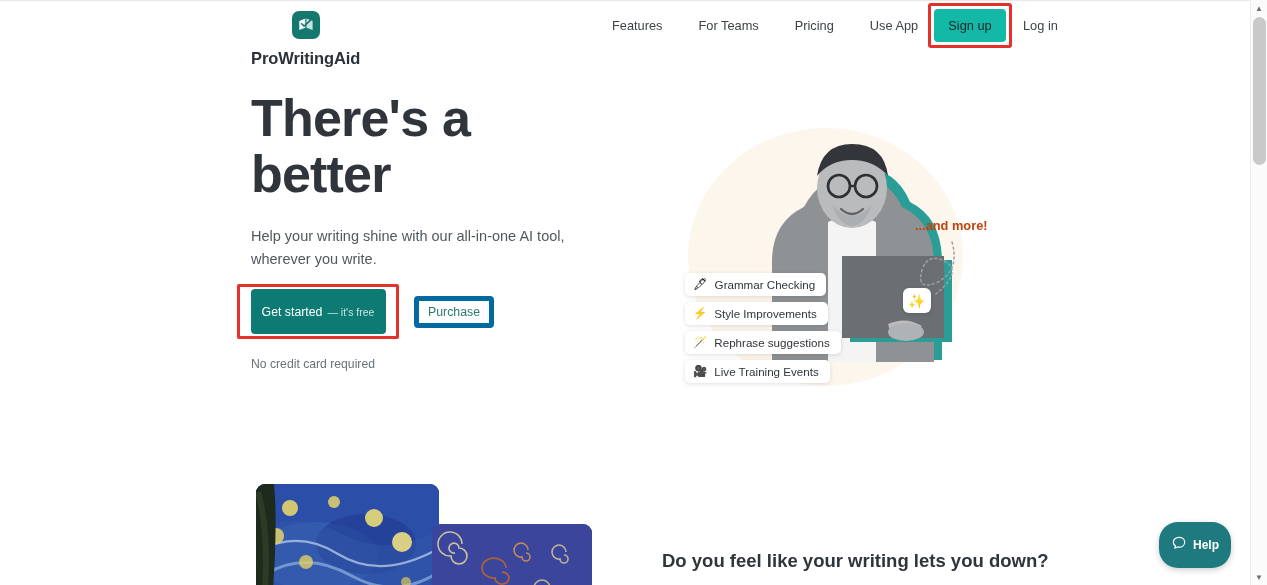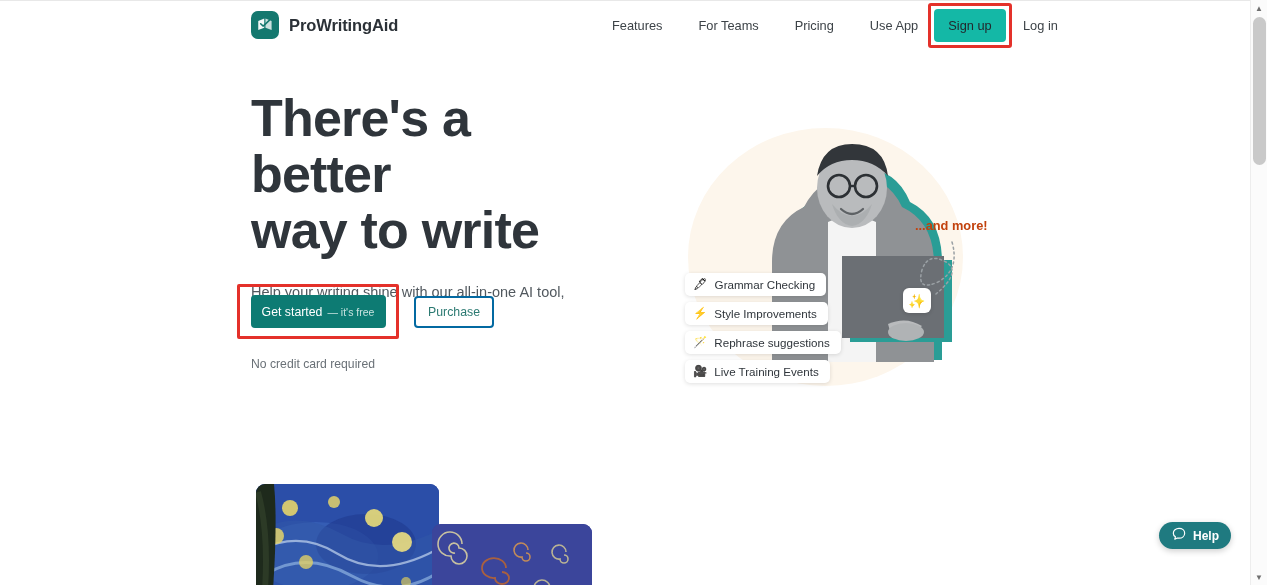--- a/index.html
+++ b/index.html
@@ -38,20 +38,21 @@
   }
 
   .brand {
     position: absolute;
     left: 251px;
     top: 10px;
     display: flex;
     align-items: center;
     gap: 10px;
     text-decoration: none;
+    flex-direction: column;
   }
 
   .brand-mark {
     width: 28px; height: 28px;
     border-radius: 7px;
     background: #14786f;
     display: flex;
     align-items: center;
     justify-content: center;
     flex: none;
@@ -157,21 +158,21 @@
     height: 55px;
     border: 3px solid #e4312a;
     border-radius: 2px;
     display: flex;
     align-items: center;
     justify-content: center;
     flex: none;
   }
   .getstarted-btn {
     width: 135px;
-    height: 33px;
+    height: 45px;
     background: #0d7b73;
     border: none;
     border-radius: 4px;
     color: #ffffff;
     font-family: "Liberation Sans", sans-serif;
     font-size: 12.3px;
     cursor: pointer;
     display: flex;
     align-items: center;
     justify-content: center;
@@ -182,21 +183,21 @@
     font-size: 10.5px;
     color: #c9e3e0;
     white-space: nowrap;
   }
 
   .purchase-btn {
     margin-left: 15px;
     width: 80px;
     height: 32px;
     background: #ffffff;
-    border: 2px solid #0369a1;
+    border: 5px solid #0369a1;
     border-radius: 4px;
     color: #2c7a72;
     font-family: "Liberation Sans", sans-serif;
     font-size: 12.3px;
     cursor: pointer;
     white-space: nowrap;
   }
 
   .nocard {
     position: absolute;
@@ -315,21 +316,21 @@
     color: #2f353b;
     white-space: nowrap;
   }
 
   
   .help-widget {
     position: absolute;
     left: 1159px;
     top: 521px;
     width: 72px;
-    height: 27px;
+    height: 46px;
     background: #1f7a80;
     border-radius: 19px;
     display: flex;
     align-items: center;
     justify-content: center;
     gap: 6px;
     cursor: pointer;
     box-shadow: 0 2px 6px rgba(0,0,0,0.2);
   }
   .help-label {
@@ -401,21 +402,20 @@
     <div class="signup-wrap">
       <button class="signup-btn">Sign up</button>
     </div>
   </header>
 
   <section class="hero">
 
     <div class="hero-copy">
       <h1 class="hero-title">
         <span>There's a better</span><br>
-        <span>way to write</span>
       </h1>
 
       <p class="hero-sub">
         <span>Help your writing shine with our all-in-one AI tool,</span>
         <span>wherever you write.</span>
       </p>
 
       <div class="cta-row">
         <div class="getstarted-wrap">
           <button class="getstarted-btn">
@@ -521,20 +521,21 @@
         <path d="M30 20 a12 12 0 1 0 -11 12 a8 8 0 1 0 8 -8 a5 5 0 1 0 -4 5" fill="none" stroke="#c8c1a0" stroke-width="1.6"></path>
         <path d="M96 26 a7 7 0 1 0 -6 7 a4 4 0 1 0 4 -4" fill="none" stroke="#c08a5a" stroke-width="1.6"></path>
         <path d="M134 28 a7 7 0 1 0 -6 7 a4 4 0 1 0 4 -4" fill="none" stroke="#b9b394" stroke-width="1.6"></path>
         <path d="M74 44 a12 10 0 1 0 -11 10 a7 6 0 1 0 7 -6" fill="none" stroke="#a9603f" stroke-width="1.8"></path>
         <path d="M118 64 a8 8 0 1 0 -7 8 a4 4 0 1 0 4 -4" fill="none" stroke="#b9b394" stroke-width="1.6"></path>
         <path d="M36 82 a14 12 0 1 0 -13 12" fill="none" stroke="#8fa9cf" stroke-width="1.8"></path>
       </svg>
     </div>
   </div>
 
+  <h2 class="section-head">Do you feel like your writing lets you down?</h2>
 
   <div class="help-widget">
     <span>
       <svg width="16" height="16" viewBox="0 0 24 24" aria-hidden="true">
         <path d="M12 3.5c-4.8 0-8.5 3.2-8.5 7.2 0 2.3 1.2 4.3 3.1 5.6l-.9 3.6 3.7-1.9c.8.2 1.7.3 2.6.3
                  4.8 0 8.5-3.2 8.5-7.6S16.8 3.5 12 3.5z" fill="none" stroke="#ffffff" stroke-width="1.8" stroke-linejoin="round"></path>
       </svg>
     </span>
     <span class="help-label">Help</span>
   </div>

